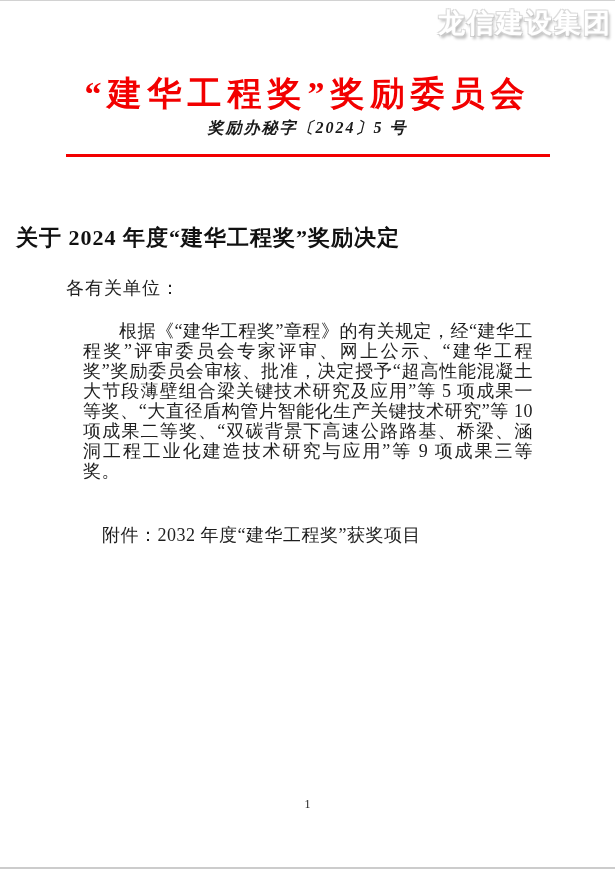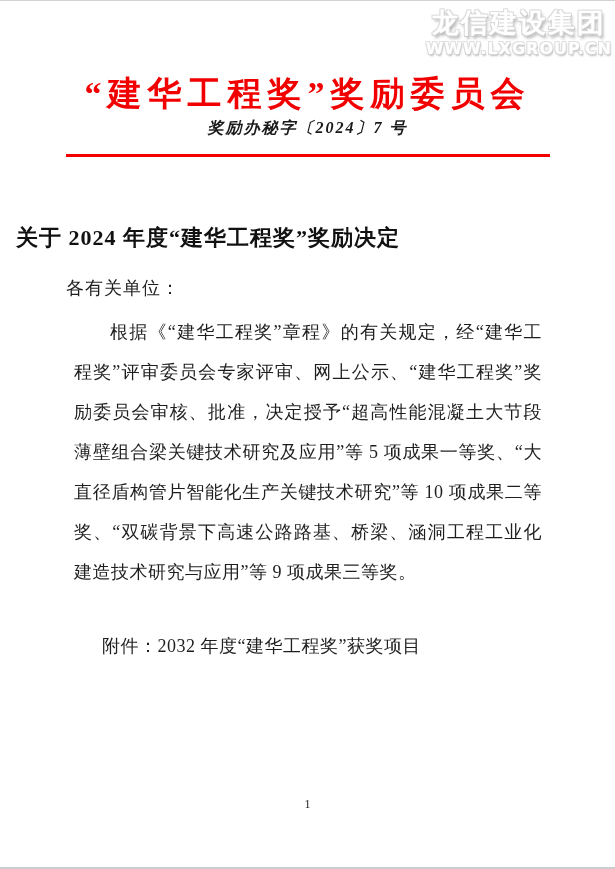--- a/index.html
+++ b/index.html
@@ -120,22 +120,22 @@
     left: 66px;
     width: 484px;
     font-size: 18px;
     color: #1e1e1e;
   }
   .salutation {
     line-height: 32px;
     letter-spacing: 1px;
   }
   .body-para {
-    margin: 8px;
-    line-height: 40px;
+    margin: 17px;
+    line-height: 20px;
     letter-spacing: 0.5px;
     text-align: justify;
     text-indent: 2em;
   }
   .body-para + .body-para {
     margin-top: 8px;
   }
   .attachment {
     margin-top: 38px;
     line-height: 32px;
@@ -154,26 +154,25 @@
     color: #222222;
   }
 </style>
 </head>
 <body>
 
 <div class="page">
 
   <div class="watermark">
     <div class="wm-name">龙信建设集团</div>
-    <div class="wm-url">WWW.LXGROUP.CN</div>
   </div>
 
   <h1 class="org-title">“建华工程奖”奖励委员会</h1>
 
-  <div class="doc-number">奖励办秘字〔2024〕7 号</div>
+  <div class="doc-number">奖励办秘字〔2024〕5 号</div>
 
   <div class="red-rule"></div>
 
   <h2 class="doc-title">关于 2024 年度“建华工程奖”奖励决定</h2>
 
   <div class="content">
     <div class="salutation">各有关单位：</div>
     <p class="body-para">根据《“建华工程奖”章程》的有关规定，经“建华工程奖”评审委员会专家评审、网上公示、“建华工程奖”奖励委员会审核、批准，决定授予“超高性能混凝土大节段薄壁组合梁关键技术研究及应用”等 5 项成果一等奖、“大直径盾构管片智能化生产关键技术研究”等 10 项成果二等奖、“双碳背景下高速公路路基、桥梁、涵洞工程工业化建造技术研究与应用”等 9 项成果三等奖。</p>
     <div class="attachment">附件：2032 年度“建华工程奖”获奖项目</div>
   </div>

